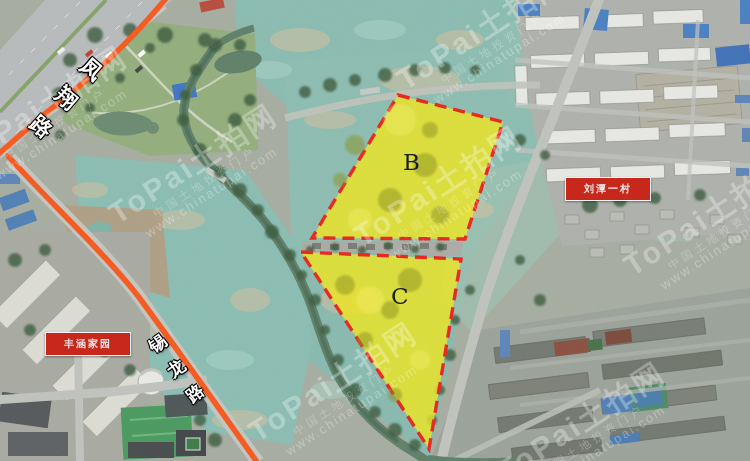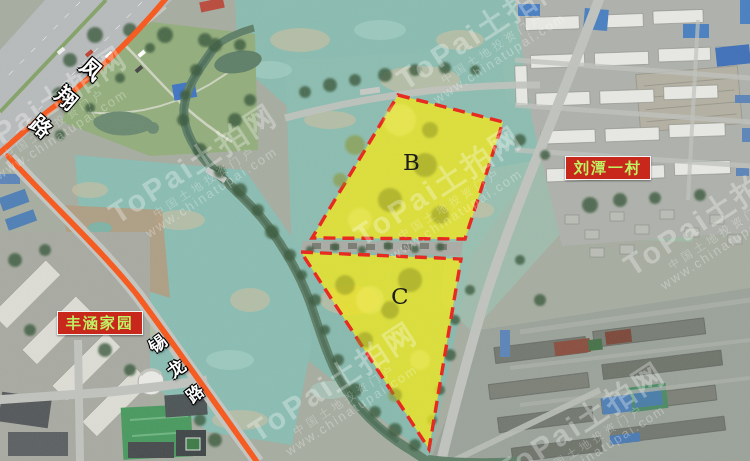--- a/index.html
+++ b/index.html
@@ -25,25 +25,25 @@
 
   
   .parcel-letter{position:absolute;font-family:"DejaVu Serif","Liberation Serif",serif;
                  font-size:23px;color:#1c1c1c;}
   #letterB{left:403px;top:149px;}
   #letterC{left:391px;top:283px;}
 
   
   .redbox{position:absolute;width:86px;height:24px;background:#c8281b;
           border:1.5px solid #f5f5f5;box-sizing:border-box;display:flex;
-          align-items:center;justify-content:center;color:#bef264;font-size:15px;
+          align-items:center;justify-content:center;color:#e5e5e5;font-size:10px;
           font-weight:bold;letter-spacing:2px;white-space:nowrap;
-          box-shadow:0 1px 2px rgba(0,0,0,.4);}
+          box-shadow:0 1px 2px rgba(0,0,0,.4);margin-top:21px;}
   #villageBox{left:565px;top:156px;}
-  #estateBox{left:57px;top:311px;}
+  #estateBox{left:45px;top:311px;}
 </style>
 </head>
 <body>
 
 <div id="stage">
 
   <svg width="750" height="461" viewBox="0 0 750 461">
     <defs>
       <filter id="soft" x="-5%" y="-5%" width="110%" height="110%">
           <feGaussianBlur stdDeviation="0.6"></feGaussianBlur>

